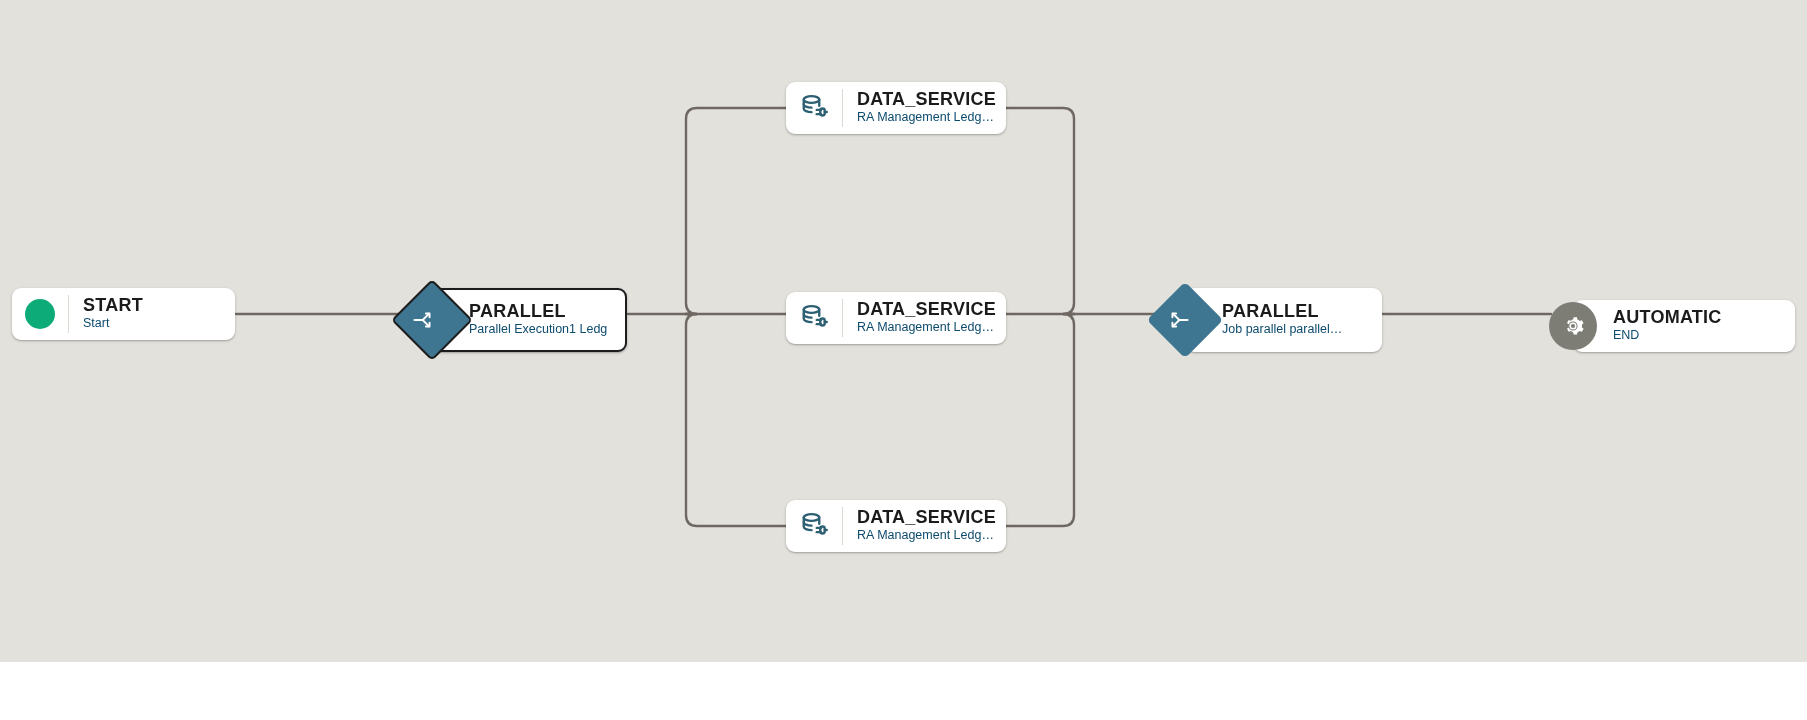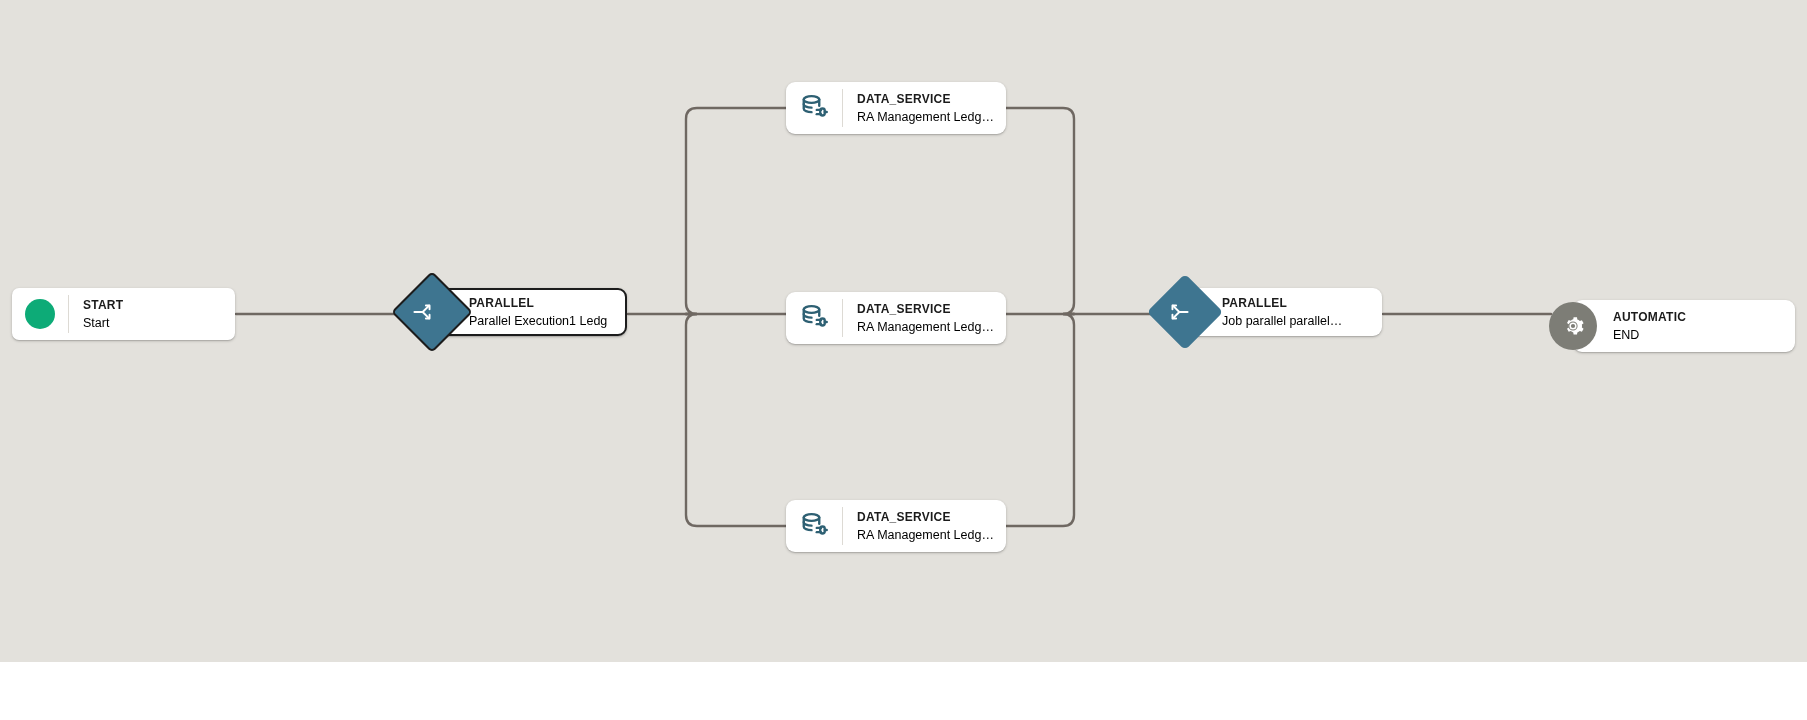--- a/index.html
+++ b/index.html
@@ -63,53 +63,53 @@
     margin: 7px 0;
     background: #dddad4;
   }
   .node-text {
     padding-left: 14px;
     padding-right: 10px;
     overflow: hidden;
     white-space: nowrap;
   }
   .node-title {
-    font-size: 12px;
+    font-size: 18px;
     font-weight: bold;
     letter-spacing: 0.25px;
     color: #1b1b1b;
     line-height: 17px;
   }
   .node-sub {
     font-size: 12.5px;
     font-weight: normal;
-    color: #000000;
+    color: #0c4a6e;
     line-height: 18px;
     overflow: hidden;
     text-overflow: ellipsis;
     white-space: nowrap;
   }
 
   
-  #node-start { left: 12px; top: 288px; width: 223px; height: 52px; border-radius: 7px; }
+  #node-start { left: 12px; top: 288px; width: 223px; height: 52px; }
   .start-circle {
     width: 30px; height: 30px; border-radius: 50%;
     background: #0dab77;
   }
 
   
   .node-data-service { width: 220px; height: 52px; }
   #node-ds-1 { left: 786px; top:  82px; }
   #node-ds-2 { left: 786px; top: 292px; }
   #node-ds-3 { left: 786px; top: 500px; }
   .ds-icon { width: 30px; height: 30px; color: #2e6073; }
 
   
   .node-parallel {
-    height: 48px;
+    height: 64px;
   }
   #node-par-1 {
     left: 430px; top: 288px; width: 197px;
     border: 2px solid #1c1c1c;
     z-index: 6;
   }
   #node-par-2 {
     left: 1185px; top: 288px; width: 197px;
     z-index: 6;
   }

